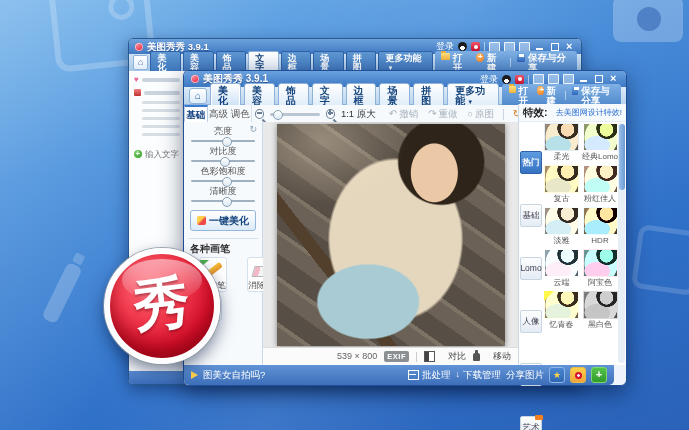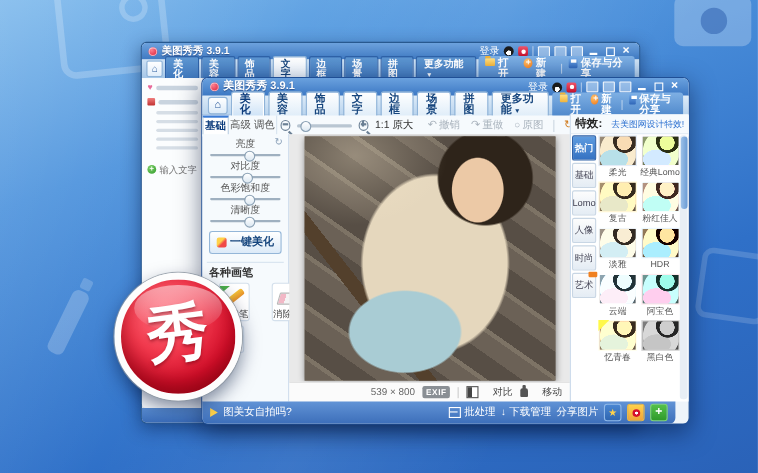--- a/index.html
+++ b/index.html
@@ -148,21 +148,21 @@
   .hand-ic::before{content:"";position:absolute;left:2px;top:-3px;width:3px;height:4px;background:#555;border-radius:1px;}
   .sitem{display:flex;align-items:center;gap:13px;color:#444;}
 
   
   .effects{position:absolute;right:0;top:33px;bottom:20px;width:107px;background:#fff;border-left:1px solid #c9d9ea;}
   .fx-head{height:17px;display:flex;align-items:center;justify-content:space-between;padding:0 4px;border-bottom:1px solid #e4ecf4;background:#f6fafd;}
   .fx-title{font-size:10.5px;font-weight:bold;color:#222;}
   .fx-link{font-size:8px;color:#2a6fd0;}
   .fx-tabs{position:absolute;left:1px;top:19px;width:22px;display:flex;flex-direction:column;gap:2px;}
   .fx-tab{height:21px;display:flex;align-items:center;justify-content:center;font-size:8.5px;color:#445;
-    background:linear-gradient(#fdfdfd,#e4ecf4);border:1px solid #c8d6e4;border-radius:2px;position:relative;}
+    background:linear-gradient(#fdfdfd,#e4ecf4);border:1px solid #c8d6e4;border-radius:2px;position:relative;margin-top:28px;}
   .fx-tab.sel{background:linear-gradient(#5e9ce0,#3572c2);color:#fff;border-color:#2f62a8;font-weight:bold;}
   .fx-tab .nbadge{position:absolute;right:-2px;top:-2px;width:8px;height:5px;background:#f08020;border-radius:1px;}
   .fx-list{position:absolute;left:25px;right:9px;top:19px;bottom:2px;display:grid;grid-template-columns:1fr 1fr;column-gap:3px;row-gap:1px;align-content:start;}
   .fx-item{text-align:center;}
   .thumb{width:33px;height:26px;margin:0 auto;border:1px solid #cfd8e2;position:relative;
     background:
       radial-gradient(ellipse 7px 7px at 68% 22%, #ecc9a6 0 96%, transparent 100%),
       radial-gradient(ellipse 11px 11px at 70% 16%, #2e241a 0 96%, transparent 100%),
       radial-gradient(ellipse 13px 9px at 40% 80%, #a9ccd4 0 96%, transparent 100%),
       radial-gradient(ellipse 17px 19px at 52% 52%, #e5d7bd 0 96%, transparent 100%),

